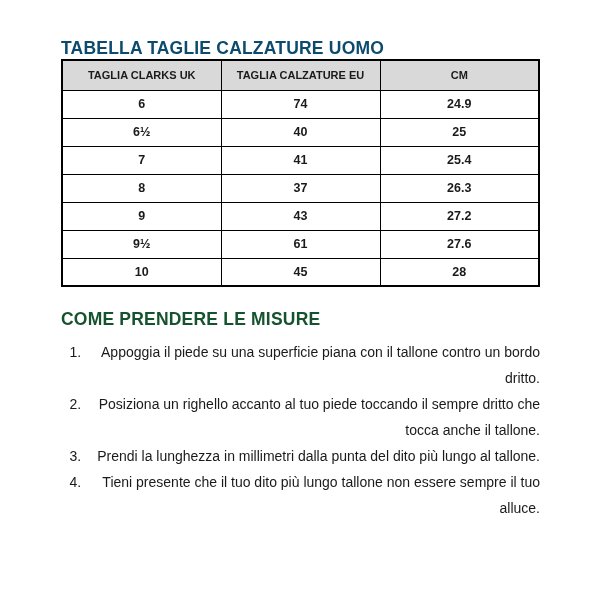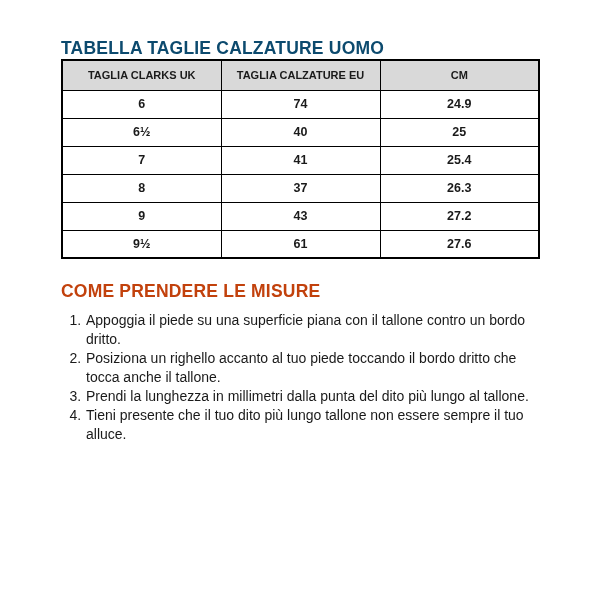--- a/index.html
+++ b/index.html
@@ -41,32 +41,33 @@
     font-size: 11px;
   }
   table.size-table td {
     height: 28px;
     font-size: 12.5px;
   }
   .measure-heading {
     font-size: 17.5px;
     font-weight: bold;
     letter-spacing: 0.2px;
-    color: #c2410c;
+    color: #14532d;
     margin-top: 22px;
     margin-bottom: 9px;
     white-space: nowrap;
   }
   ol.measure-steps {
     list-style: decimal outside;
     padding-left: 24px;
     width: 479px;
     font-size: 14px;
-    line-height: 19px;
+    line-height: 26px;
     color: #1a1a1a;
+    text-align: right;
   }
   ol.measure-steps li {
     padding-left: 1px;
   }
 </style>
 </head>
 <body>
 
 <div class="page">
 
@@ -104,25 +105,30 @@
       <tr>
         <td>9</td>
         <td>43</td>
         <td>27.2</td>
       </tr>
       <tr>
         <td>9½</td>
         <td>61</td>
         <td>27.6</td>
       </tr>
+      <tr>
+        <td>10</td>
+        <td>45</td>
+        <td>28</td>
+      </tr>
     </tbody>
   </table>
 
   <div class="measure-heading">COME PRENDERE LE MISURE</div>
 
   <ol class="measure-steps">
     <li>Appoggia il piede su una superficie piana con il tallone contro un bordo dritto.</li>
-    <li>Posiziona un righello accanto al tuo piede toccando il bordo dritto che tocca anche il tallone.</li>
+    <li>Posiziona un righello accanto al tuo piede toccando il sempre dritto che tocca anche il tallone.</li>
     <li>Prendi la lunghezza in millimetri dalla punta del dito più lungo al tallone.</li>
     <li>Tieni presente che il tuo dito più lungo tallone non essere sempre il tuo alluce.</li>
   </ol>
 
 </div>
 
 </body></html>

